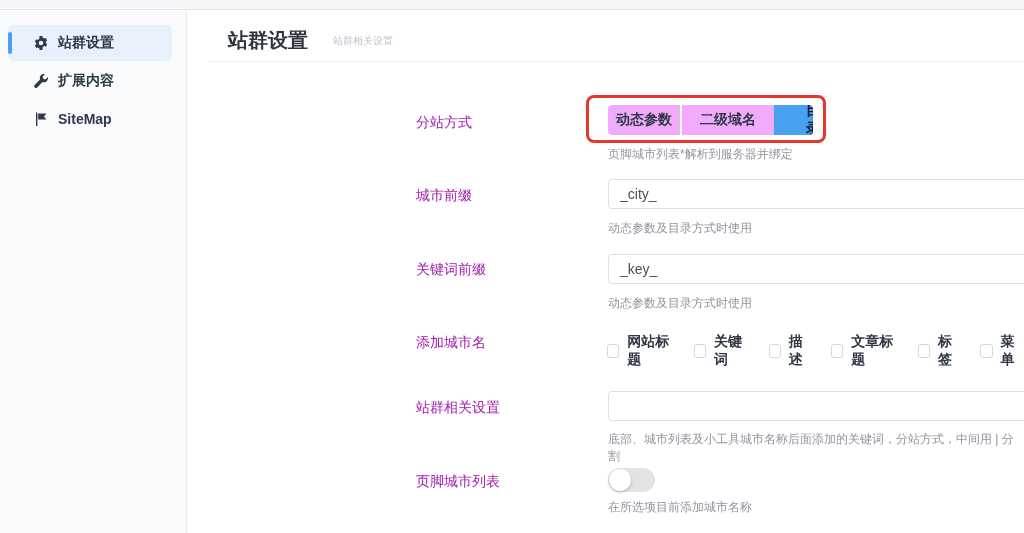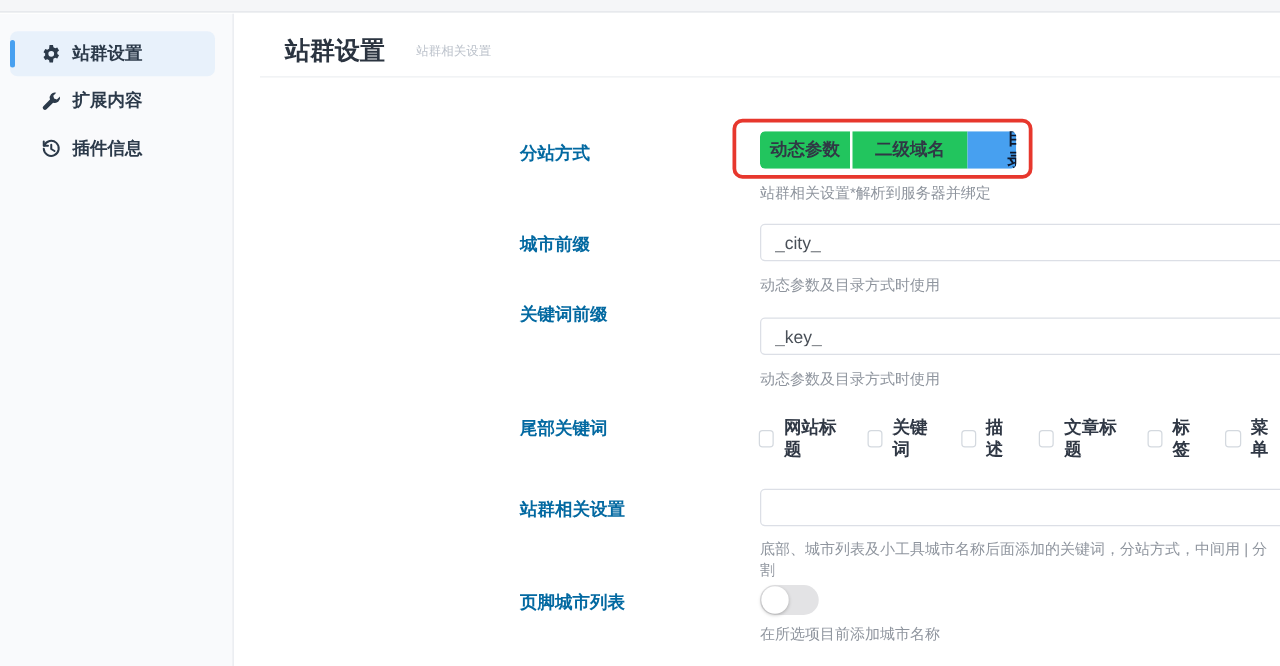--- a/index.html
+++ b/index.html
@@ -30,29 +30,29 @@
   .side-item .ico svg { width:16px; height:16px; display:block; }
 
   
   .main { position:absolute; left:188px; top:11px; right:0; bottom:0; background:#ffffff; }
   .hdr { position:absolute; left:20px; right:0; top:0; height:51px;
     border-bottom:1px solid #edeff2; }
   .hdr-title { position:absolute; left:20px; top:16px; font-size:20px;
     font-weight:bold; color:#2b3440; }
   .hdr-sub { position:absolute; left:125px; top:23px; font-size:10px; color:#bcc2cb; }
 
-  .lbl { position:absolute; left:228px; font-size:14px; font-weight:700;
-    color:#0369a1; }
+  .lbl { position:absolute; left:228px; font-size:14px; font-weight:400;
+    color:#a21caf; }
   .help { position:absolute; left:420px; font-size:12px; color:#8f959e; }
 
   
   .seg { position:absolute; left:420px; top:94px; height:30px; display:flex;
     border-radius:4px; overflow:hidden; }
   .seg-btn { height:30px; display:flex; align-items:center; justify-content:center;
-    background:#22c55e; color:#303845; font-size:14px; font-weight:600;
+    background:#f0abfc; color:#303845; font-size:14px; font-weight:600;
     cursor:pointer; border:none; }
   .seg-btn.b0 { width:72px; border-radius:4px 0 0 4px; }
   .seg-btn.b1 { width:92px; margin-left:2px; }
   .seg-btn.b2 { width:26px; background:#47a0f0; color:#0f172a; border-radius:0 4px 4px 0;padding-left:39px; }
 
   .annotation { position:absolute; left:398px; top:84px; width:240px; height:48px;
     border:3px solid #e7372d; border-radius:8px; pointer-events:none; z-index:5; }
 
   .txt-input { position:absolute; left:420px; height:30px; width:620px;
     border:1px solid #dcdfe6; border-radius:4px; background:#fff;
@@ -94,55 +94,53 @@
       <span class="ico">
         <svg viewBox="0 0 16 16">
             <path fill="currentColor" d="M14.9 4.1a4.1 4.1 0 0 1-5.4 5L4.2 14.4a1.75 1.75 0 1 1-2.5-2.5L7 6.6a4.1 4.1 0 0 1 5-5.4L9.6 3.6l.7 2.2 2.2.7 2.4-2.4z"></path>
           </svg>
       </span>
       <span>扩展内容</span>
     </div>
     <div class="side-item">
 
       <span class="ico">
-        <svg viewBox="0 0 16 16" fill="none" stroke="currentColor" stroke-width="1.6" stroke-linecap="round" stroke-linejoin="round">
-            <path d="M2.4 5.5A6 6 0 1 1 2 8"></path>
-            <path d="M2 2.2v3.4h3.4"></path>
-            <path d="M8 4.8v3.4l2.6 1.6"></path>
+        <svg viewBox="0 0 16 16">
+            <path fill="currentColor" d="M3 1.5h1.4V15H3zM5.2 2.5h8.2L11 5.5l2.4 3H5.2z"></path>
           </svg>
       </span>
-      <span>插件信息</span>
+      <span>SiteMap</span>
     </div>
   </nav>
 
   <main class="main">
 
     <div class="hdr">
       <span class="hdr-title">站群设置</span>
       <span class="hdr-sub">站群相关设置</span>
     </div>
 
     <span class="lbl" style="top:103px;">分站方式</span>
     <div class="seg">
       <button class="seg-btn b0">动态参数</button>
       <button class="seg-btn b1">二级域名</button>
       <button class="seg-btn b2">目录</button>
     </div>
     <div class="annotation"></div>
-    <span class="help" style="top:135px;">站群相关设置*解析到服务器并绑定</span>
+    <span class="help" style="top:135px;">页脚城市列表*解析到服务器并绑定</span>
 
     <span class="lbl" style="top:176px;">城市前缀</span>
     <input class="txt-input" style="top: 168px;" type="text" value="_city_">
     <span class="help" style="top:209px;">动态参数及目录方式时使用</span>
 
-    <span class="lbl" style="top:232px;">关键词前缀</span>
+    <span class="lbl" style="top:250px;">关键词前缀</span>
     <input class="txt-input" style="top: 243px;" type="text" value="_key_">
     <span class="help" style="top:284px;">动态参数及目录方式时使用</span>
 
-    <span class="lbl" style="top:323px;">尾部关键词</span>
+    <span class="lbl" style="top:323px;">添加城市名</span>
     <div class="cbrow">
       <label class="cb">
         <span class="box"></span>
         <span class="cb-lbl">网站标题</span>
       </label>
       <label class="cb">
         <span class="box"></span>
         <span class="cb-lbl">关键词</span>
       </label>
       <label class="cb">

